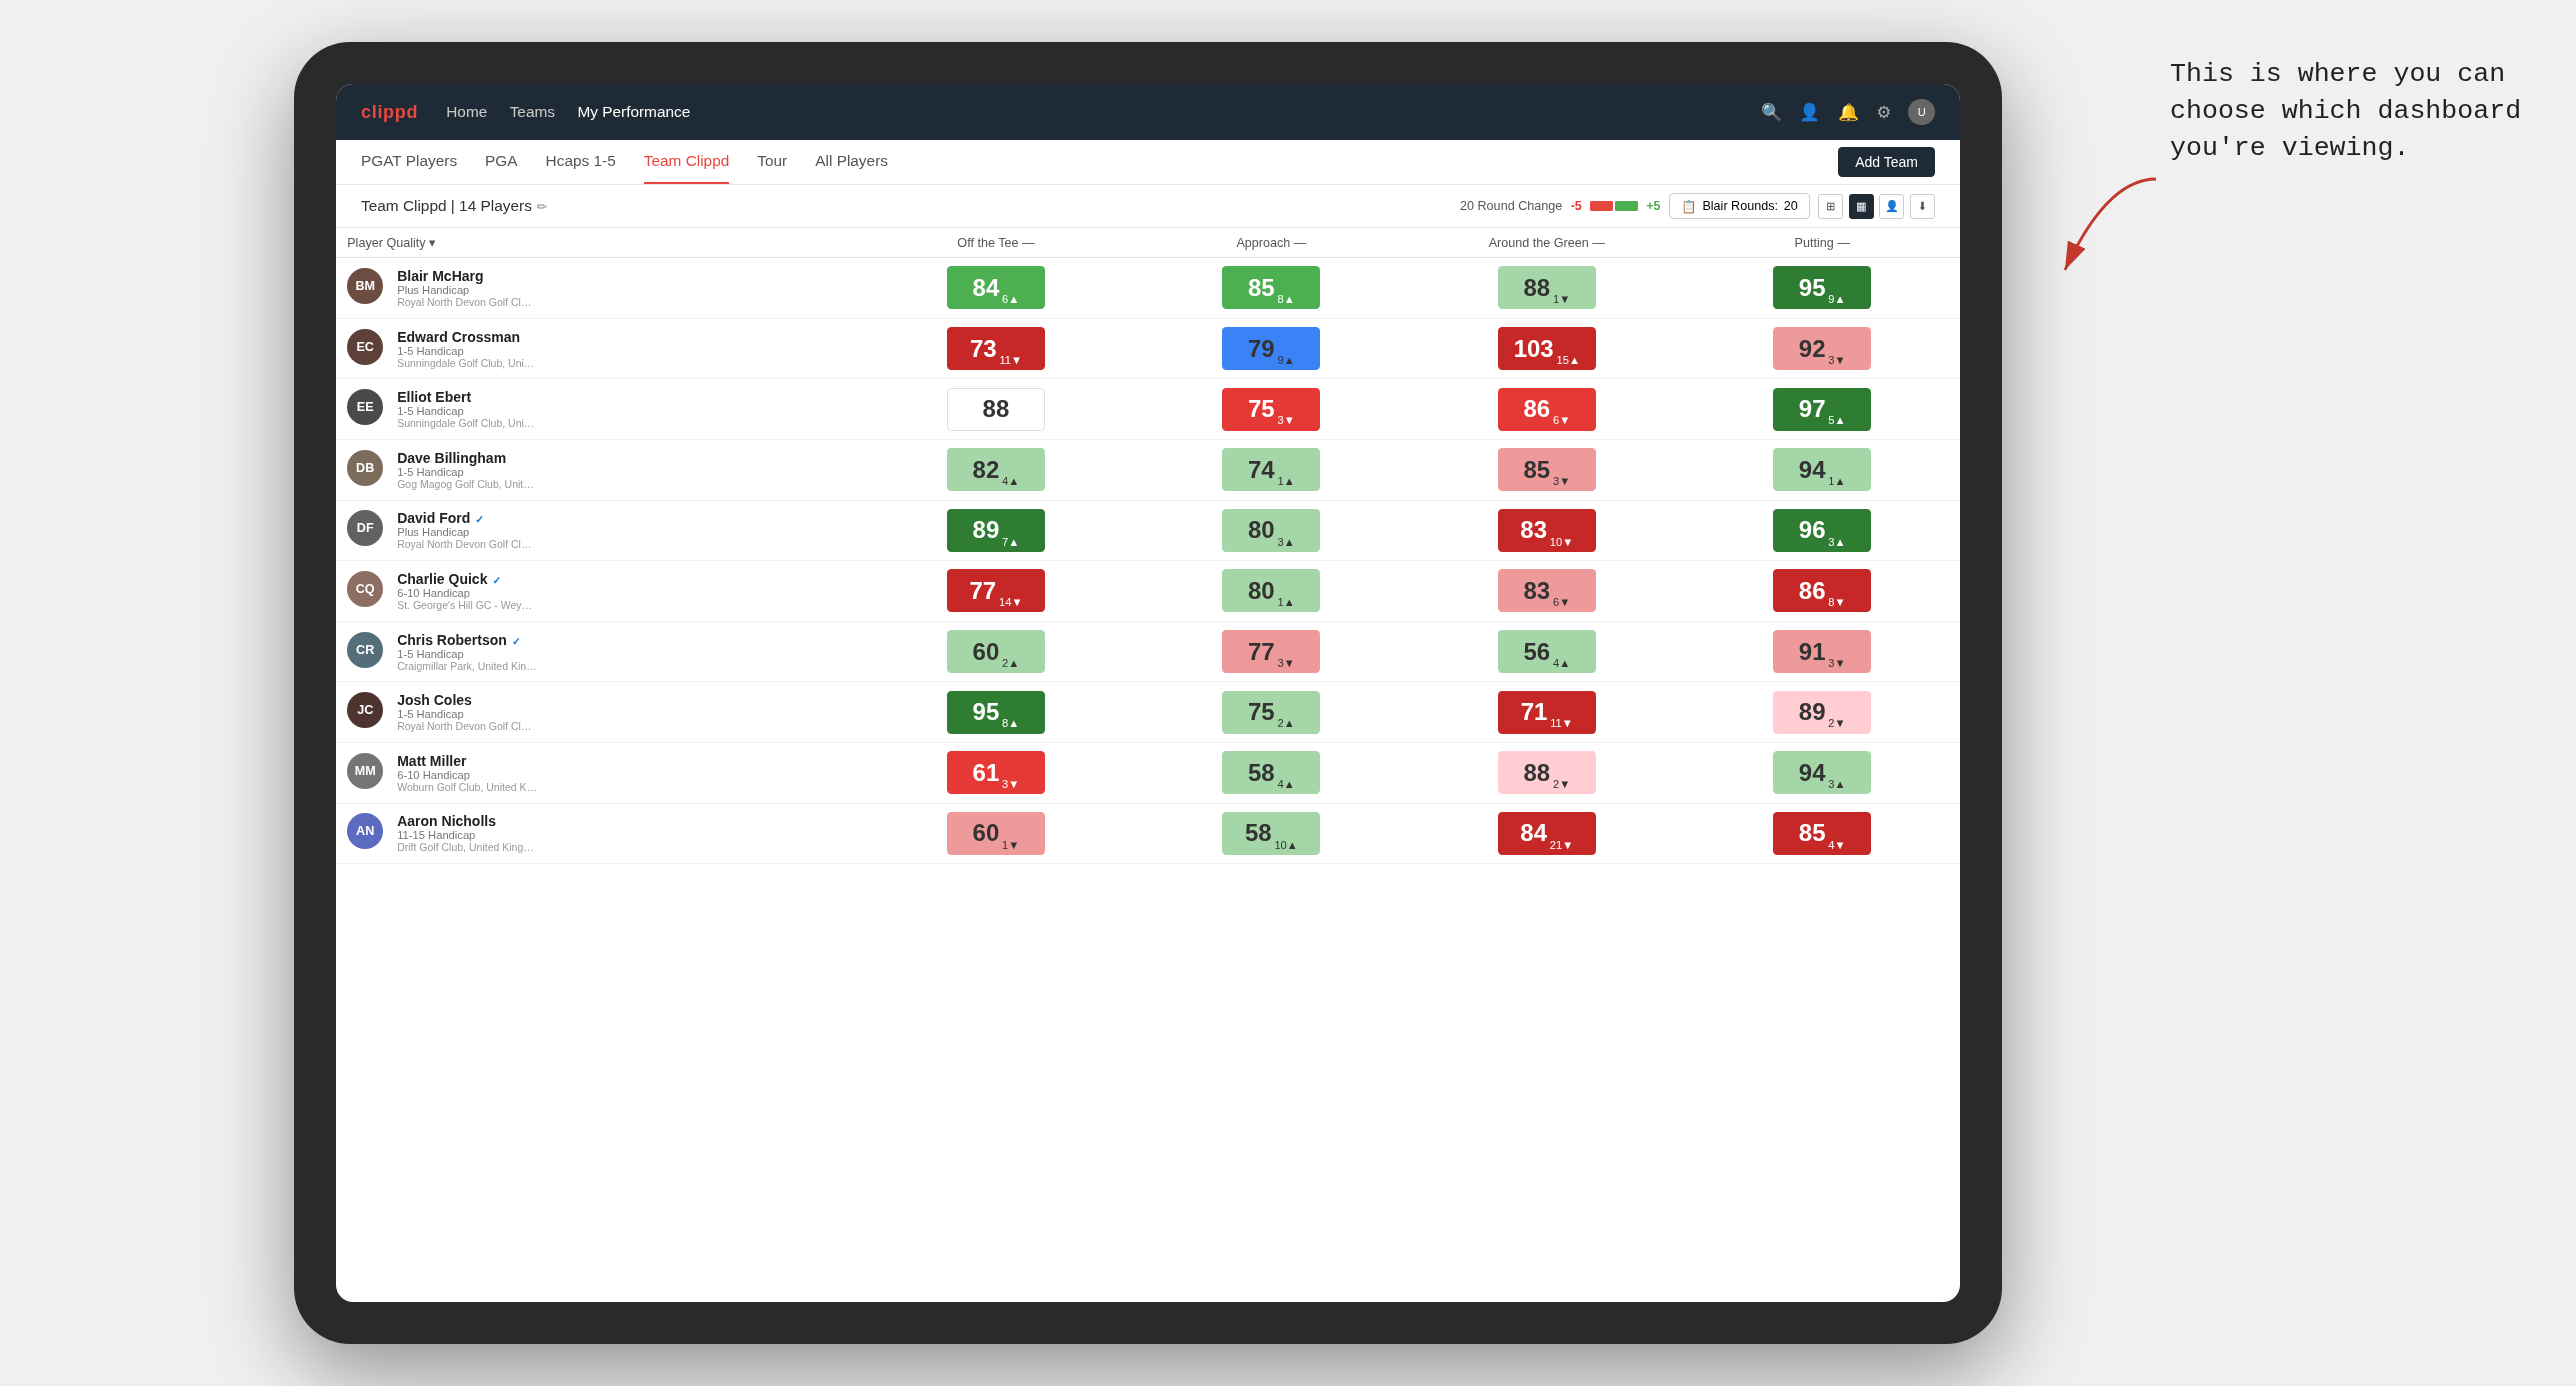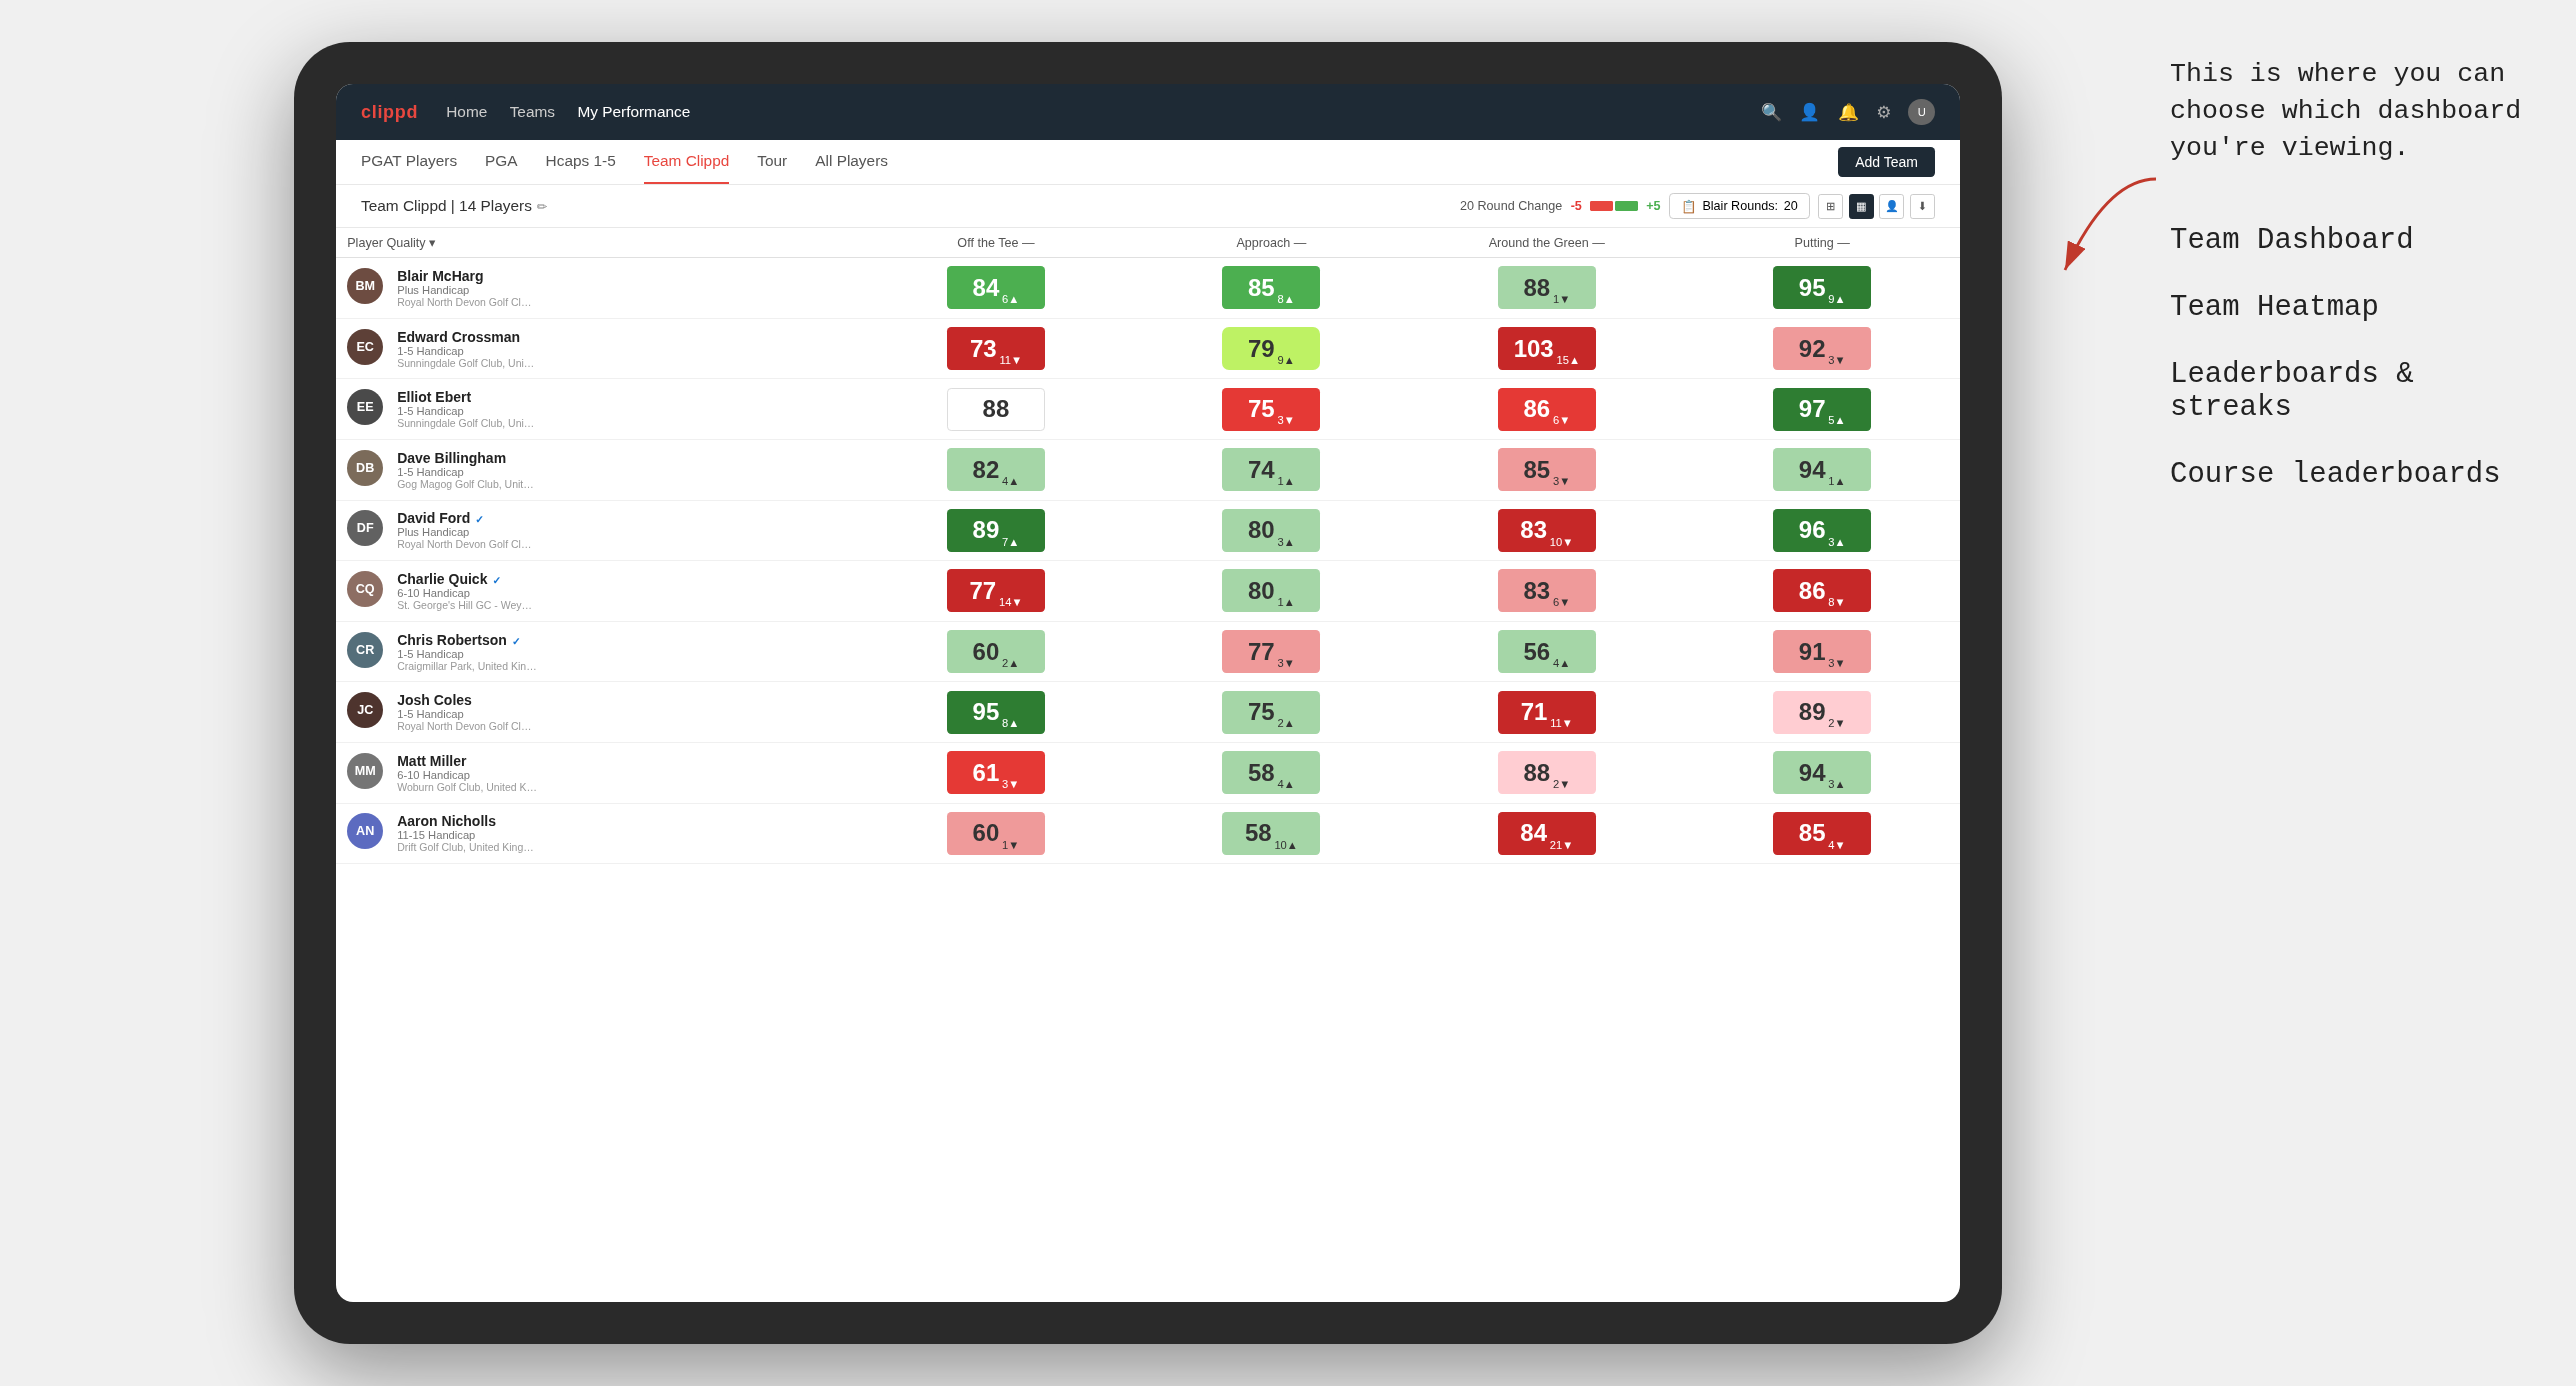--- a/index.html
+++ b/index.html
@@ -456,21 +456,21 @@
                     <div class="player-name">Edward Crossman</div>
                     <div class="player-hcap">1-5 Handicap</div>
                     <div class="player-club">Sunningdale Golf Club, United Kingdom</div>
                   </div>
                 </div>
               </td>
               <td class="score-cell"><div class="score-box" style="background: rgb(198, 40, 40); color: rgb(255, 255, 255);">
                   <span class="score-main">73</span>
                   <span class="score-change">11▼</span>
                 </div></td>
-              <td class="score-cell"><div class="score-box" style="background: #bef264; color: rgb(51, 51, 51); border-radius: 7px;">
+              <td class="score-cell"><div class="score-box" style="background: #3b82f6; color: rgb(51, 51, 51);">
                   <span class="score-main">79</span>
                   <span class="score-change">9▲</span>
                 </div></td>
               <td class="score-cell"><div class="score-box" style="background: rgb(198, 40, 40); color: rgb(255, 255, 255);">
                   <span class="score-main">103</span>
                   <span class="score-change">15▲</span>
                 </div></td>
               <td class="score-cell"><div class="score-box" style="background: rgb(239, 154, 154); color: rgb(51, 51, 51);">
                   <span class="score-main">92</span>
                   <span class="score-change">3▼</span>
@@ -711,20 +711,14 @@
 
   <svg class="annotation-arrow" viewBox="0 0 200 200">
     <defs>
       <marker id="arrowhead" markerWidth="10" markerHeight="7" refX="10" refY="3.5" orient="auto">
         <polygon points="0 0, 10 3.5, 0 7" fill="#c0392b"></polygon>
       </marker>
     </defs>
     <path d="M 190 20 Q 120 20 60 150" stroke="#c0392b" stroke-width="4" fill="none" marker-end="url(#arrowhead)"></path>
   </svg>
 
-  <ul class="annotation-items">
-    <li>Team Dashboard</li>
-    <li>Team Heatmap</li>
-    <li>Leaderboards &amp; streaks</li>
-    <li>Course leaderboards</li>
-  </ul>
 </div>
 
 
 </body></html>

